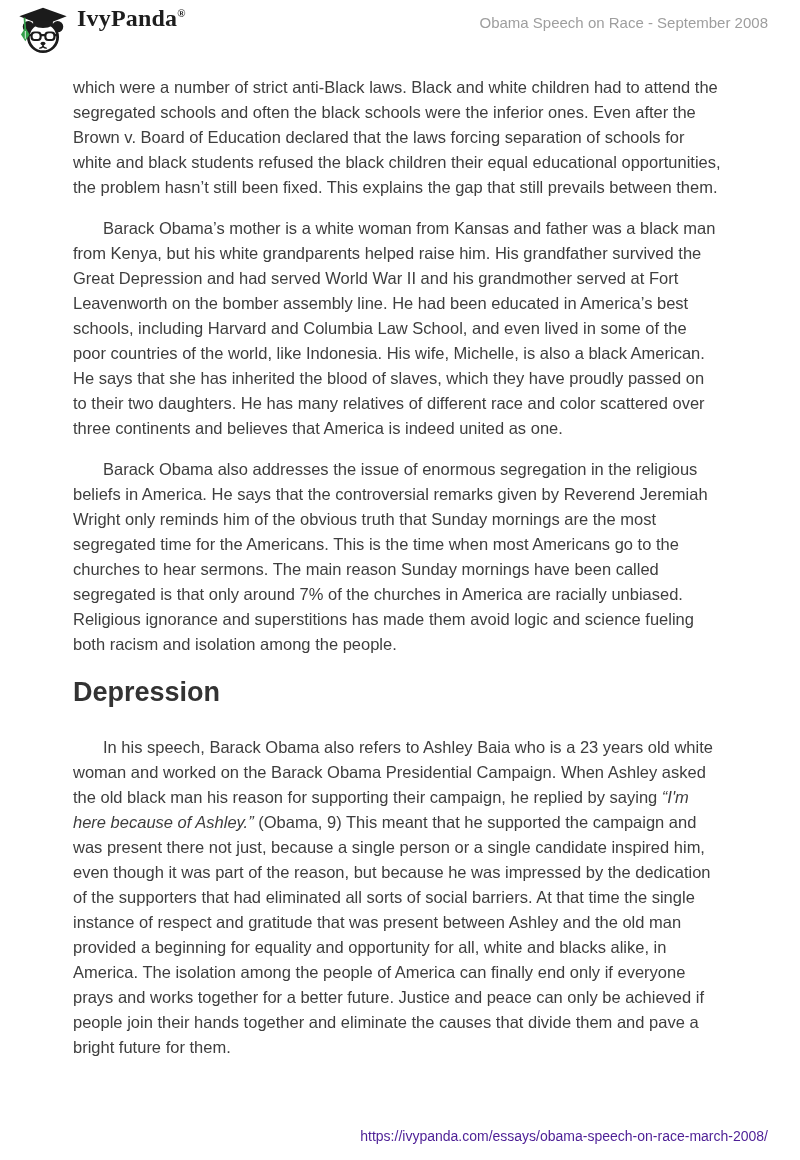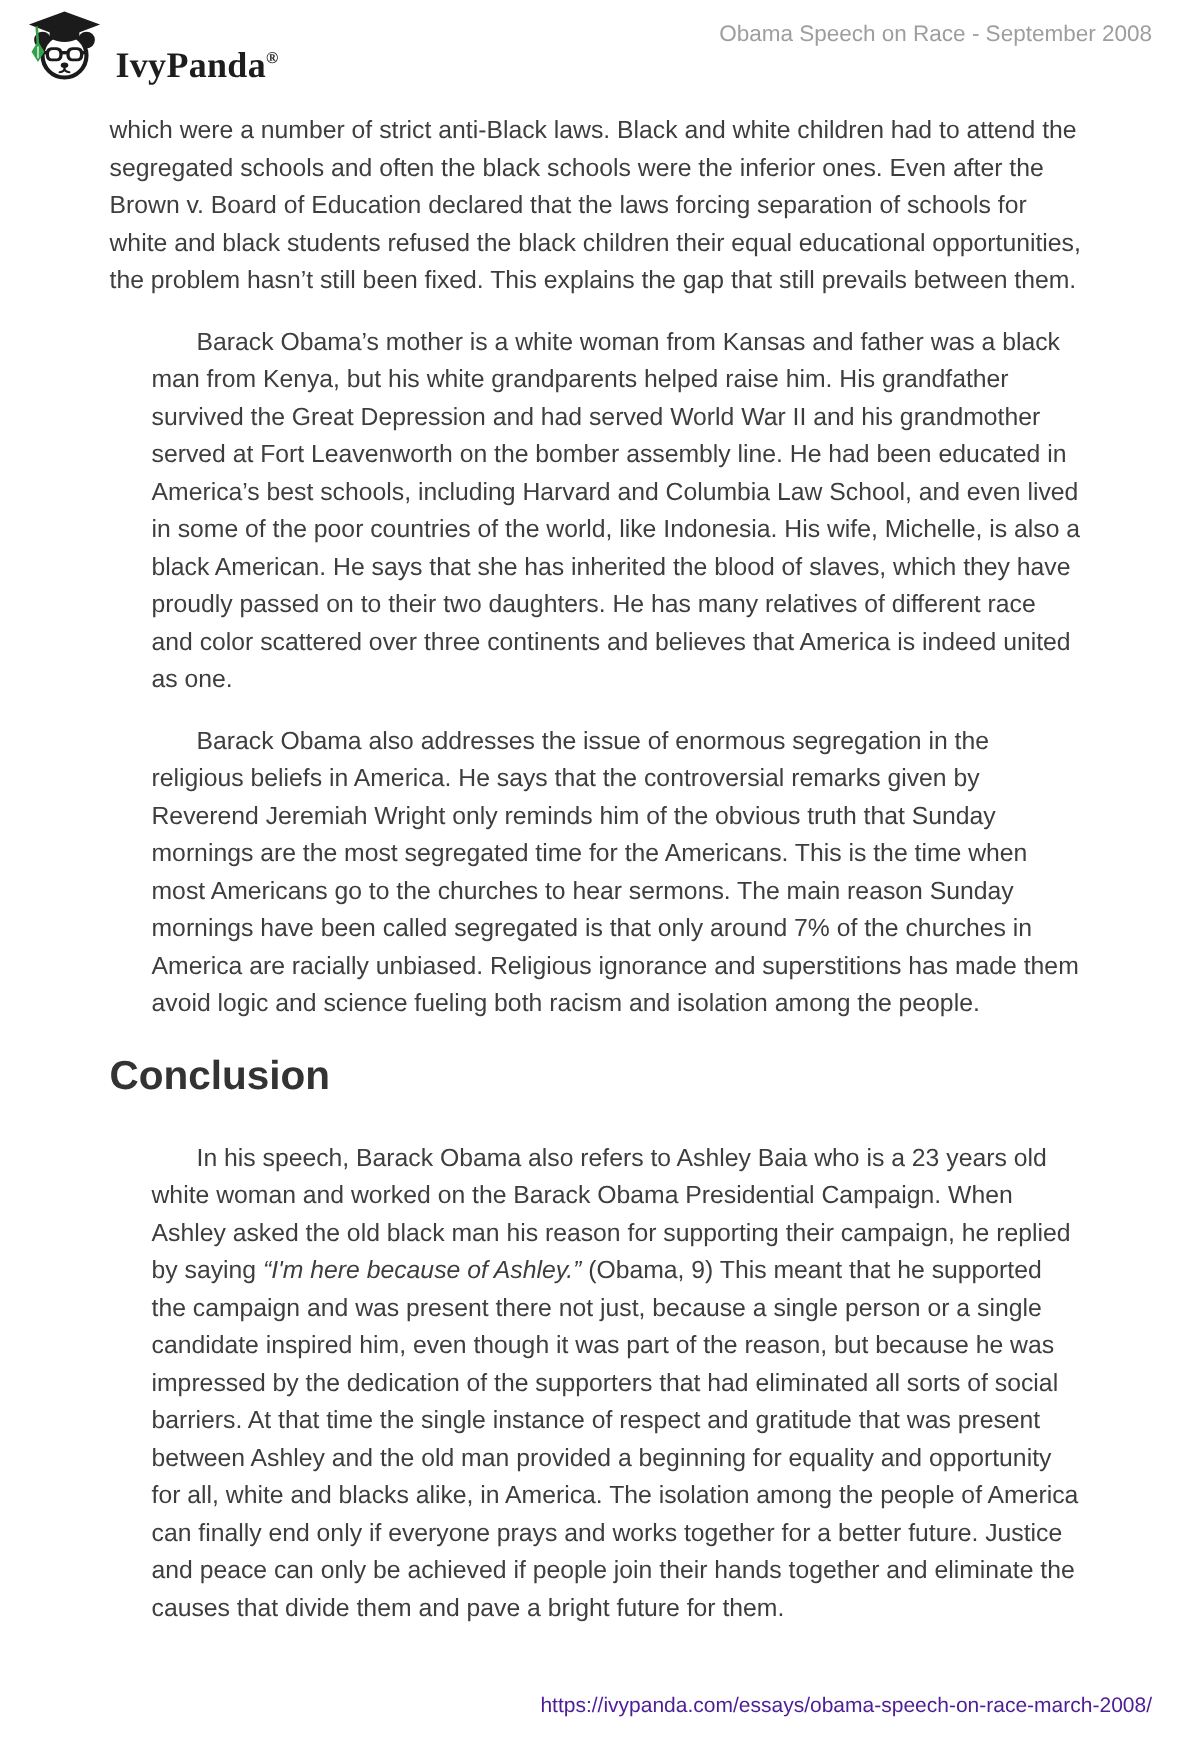--- a/index.html
+++ b/index.html
@@ -12,21 +12,21 @@
     font-family: "Liberation Sans", sans-serif;
   }
   .page { position: absolute; inset: 0; }
 
   
   .header {
     position: absolute;
     top: 6px;
     left: 18px;
     display: flex;
-    align-items: flex-end;
+    align-items: flex-start;
     gap: 9px;
   }
   .logo-mark { display: block; }
   .brand {
     font-family: "Liberation Serif", serif;
     font-weight: 700;
     font-size: 24px;
     color: #1d1d1d;
     letter-spacing: 0.2px;
     line-height: 1;
@@ -52,21 +52,21 @@
     top: 75px;
     left: 73px;
     width: 648px;
     color: #3e3e3e;
   }
   .content p {
     margin: 0 0 16px 0;
     font-size: 16.5px;
     line-height: 25px;
   }
-  .content p.indent { text-indent: 30px; margin-left: 28px; }
+  .content p.indent { text-indent: 30px; }
   .content h2 {
     margin: 20px 0 27px 0;
     font-size: 27px;
     line-height: 31px;
     font-weight: 700;
     color: #333333;
   }
   .italic { font-style: italic; }
 
   
@@ -113,19 +113,19 @@
     </svg>
     <span class="brand"><span>IvyPanda</span><sup>®</sup></span>
   </div>
 
   <div class="doc-title">Obama Speech on Race - September 2008</div>
 
   <main class="content">
       <p class=""><span>which were a number of strict anti-Black laws. Black and white children had to attend the segregated schools and often the black schools were the inferior ones. Even after the Brown v. Board of Education declared that the laws forcing separation of schools for white and black students refused the black children their equal educational opportunities, the problem hasn’t still been fixed. This explains the gap that still prevails between them.</span></p>
       <p class="indent"><span>Barack Obama’s mother is a white woman from Kansas and father was a black man from Kenya, but his white grandparents helped raise him. His grandfather survived the Great Depression and had served World War II and his grandmother served at Fort Leavenworth on the bomber assembly line. He had been educated in America’s best schools, including Harvard and Columbia Law School, and even lived in some of the poor countries of the world, like Indonesia. His wife, Michelle, is also a black American. He says that she has inherited the blood of slaves, which they have proudly passed on to their two daughters. He has many relatives of different race and color scattered over three continents and believes that America is indeed united as one.</span></p>
       <p class="indent"><span>Barack Obama also addresses the issue of enormous segregation in the religious beliefs in America. He says that the controversial remarks given by Reverend Jeremiah Wright only reminds him of the obvious truth that Sunday mornings are the most segregated time for the Americans. This is the time when most Americans go to the churches to hear sermons. The main reason Sunday mornings have been called segregated is that only around 7% of the churches in America are racially unbiased. Religious ignorance and superstitions has made them avoid logic and science fueling both racism and isolation among the people.</span></p>
-      <h2>Conclusion</h2>
+      <h2>Depression</h2>
       <p class="indent"><span>In his speech, Barack Obama also refers to Ashley Baia who is a 23 years old white woman and worked on the Barack Obama Presidential Campaign. When Ashley asked the old black man his reason for supporting their campaign, he replied by saying </span><span class="italic">“I'm here because of Ashley.”</span><span> (Obama, 9) This meant that he supported the campaign and was present there not just, because a single person or a single candidate inspired him, even though it was part of the reason, but because he was impressed by the dedication of the supporters that had eliminated all sorts of social barriers. At that time the single instance of respect and gratitude that was present between Ashley and the old man provided a beginning for equality and opportunity for all, white and blacks alike, in America. The isolation among the people of America can finally end only if everyone prays and works together for a better future. Justice and peace can only be achieved if people join their hands together and eliminate the causes that divide them and pave a bright future for them.</span></p>
     </main>
 
   <div class="footer-url">https://ivypanda.com/essays/obama-speech-on-race-march-2008/</div>
 
 </div>
 
 </body></html>

